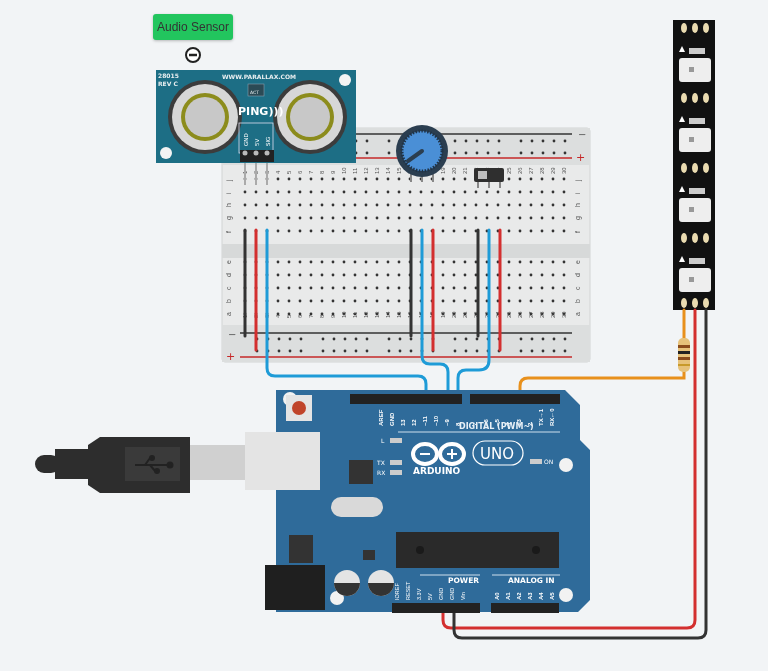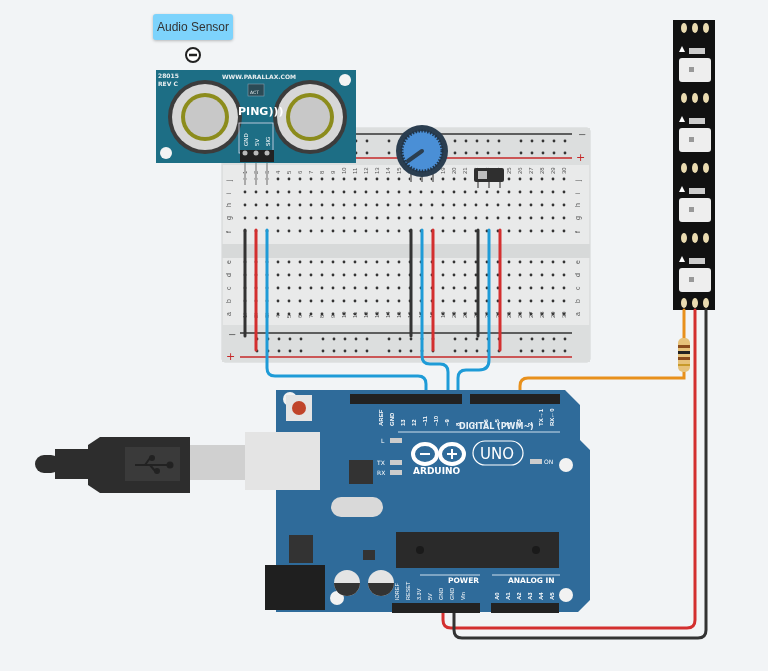--- a/index.html
+++ b/index.html
@@ -1,18 +1,18 @@
 <!DOCTYPE html>
 <html><head>
 <meta charset="utf-8">
 <style>
   html,body{margin:0;padding:0;}
   body{width:768px;height:671px;background:#f2f4f6;position:relative;overflow:hidden;font-family:"Liberation Sans",sans-serif;}
   .abs{position:absolute;}
-  #tooltip{left:153px;top:14px;width:80px;height:26px;background:#7dd3fc;border-radius:3px;box-shadow:0 1px 3px rgba(0,0,0,.25);font-size:12px;color:#333;display:flex;align-items:center;justify-content:center;}
+  #tooltip{left:153px;top:14px;width:80px;height:26px;background:#22c55e;border-radius:3px;box-shadow:0 1px 3px rgba(0,0,0,.25);font-size:12px;color:#333;display:flex;align-items:center;justify-content:center;}
   #canvas{left:0;top:0;}
   .lbl{font-family:"DejaVu Sans",sans-serif;}
 </style>
 </head>
 <body>
 
 <svg id="canvas" class="abs" width="768" height="671" viewBox="0 0 768 671">
 
   <g>
     <rect x="222" y="128" width="368" height="234" rx="3" fill="#e9eaea" stroke="#d2d4d4"></rect>

